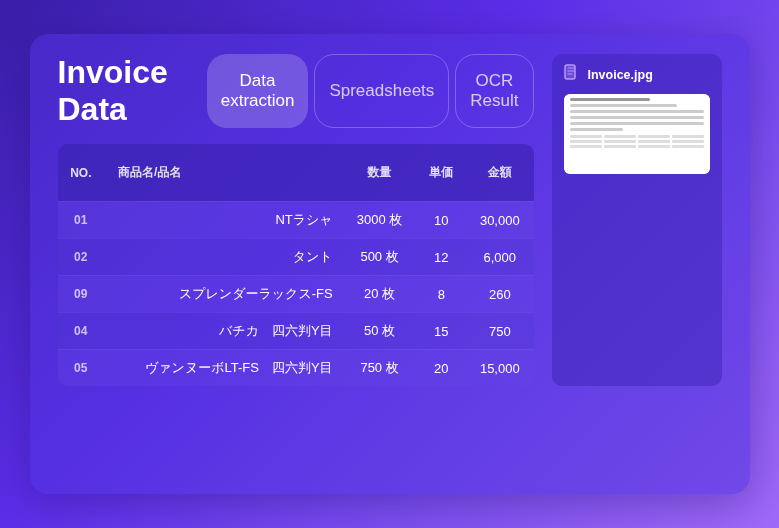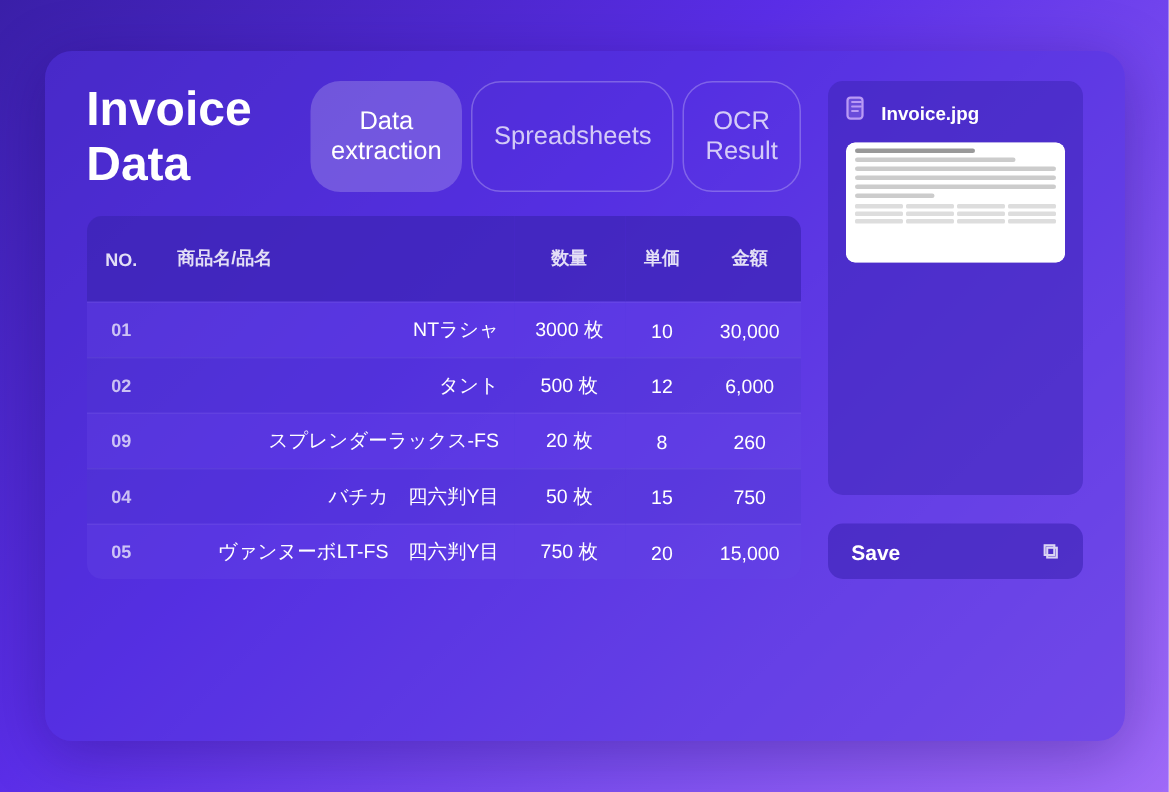--- a/index.html
+++ b/index.html
@@ -147,21 +147,21 @@
     }
 
     .data-table tbody td.col-name {
       text-align: right;
       padding-left: 14px;
     }
 
     .right-panel {
       width: 170px;
       display: flex;
-      flex-direction: column;
+      flex-direction: row;
       gap: 19px;
     }
 
     .invoice-card {
       background: rgba(60, 35, 180, 0.5);
       border-radius: 10px;
       padding: 10px 12px;
       flex: 1;
     }
 
@@ -350,19 +350,15 @@
                 <div class="preview-cell"></div>
                 <div class="preview-cell"></div>
                 <div class="preview-cell"></div>
                 <div class="preview-cell"></div>
               </div>
             </div>
           </div>
         </div>
       </div>
 
-      <button class="save-btn">
-        <span>Save</span>
-        <span class="copy-icon">⧉</span>
-      </button>
     </div>
   </div>
 </div>
 
 </body></html>

